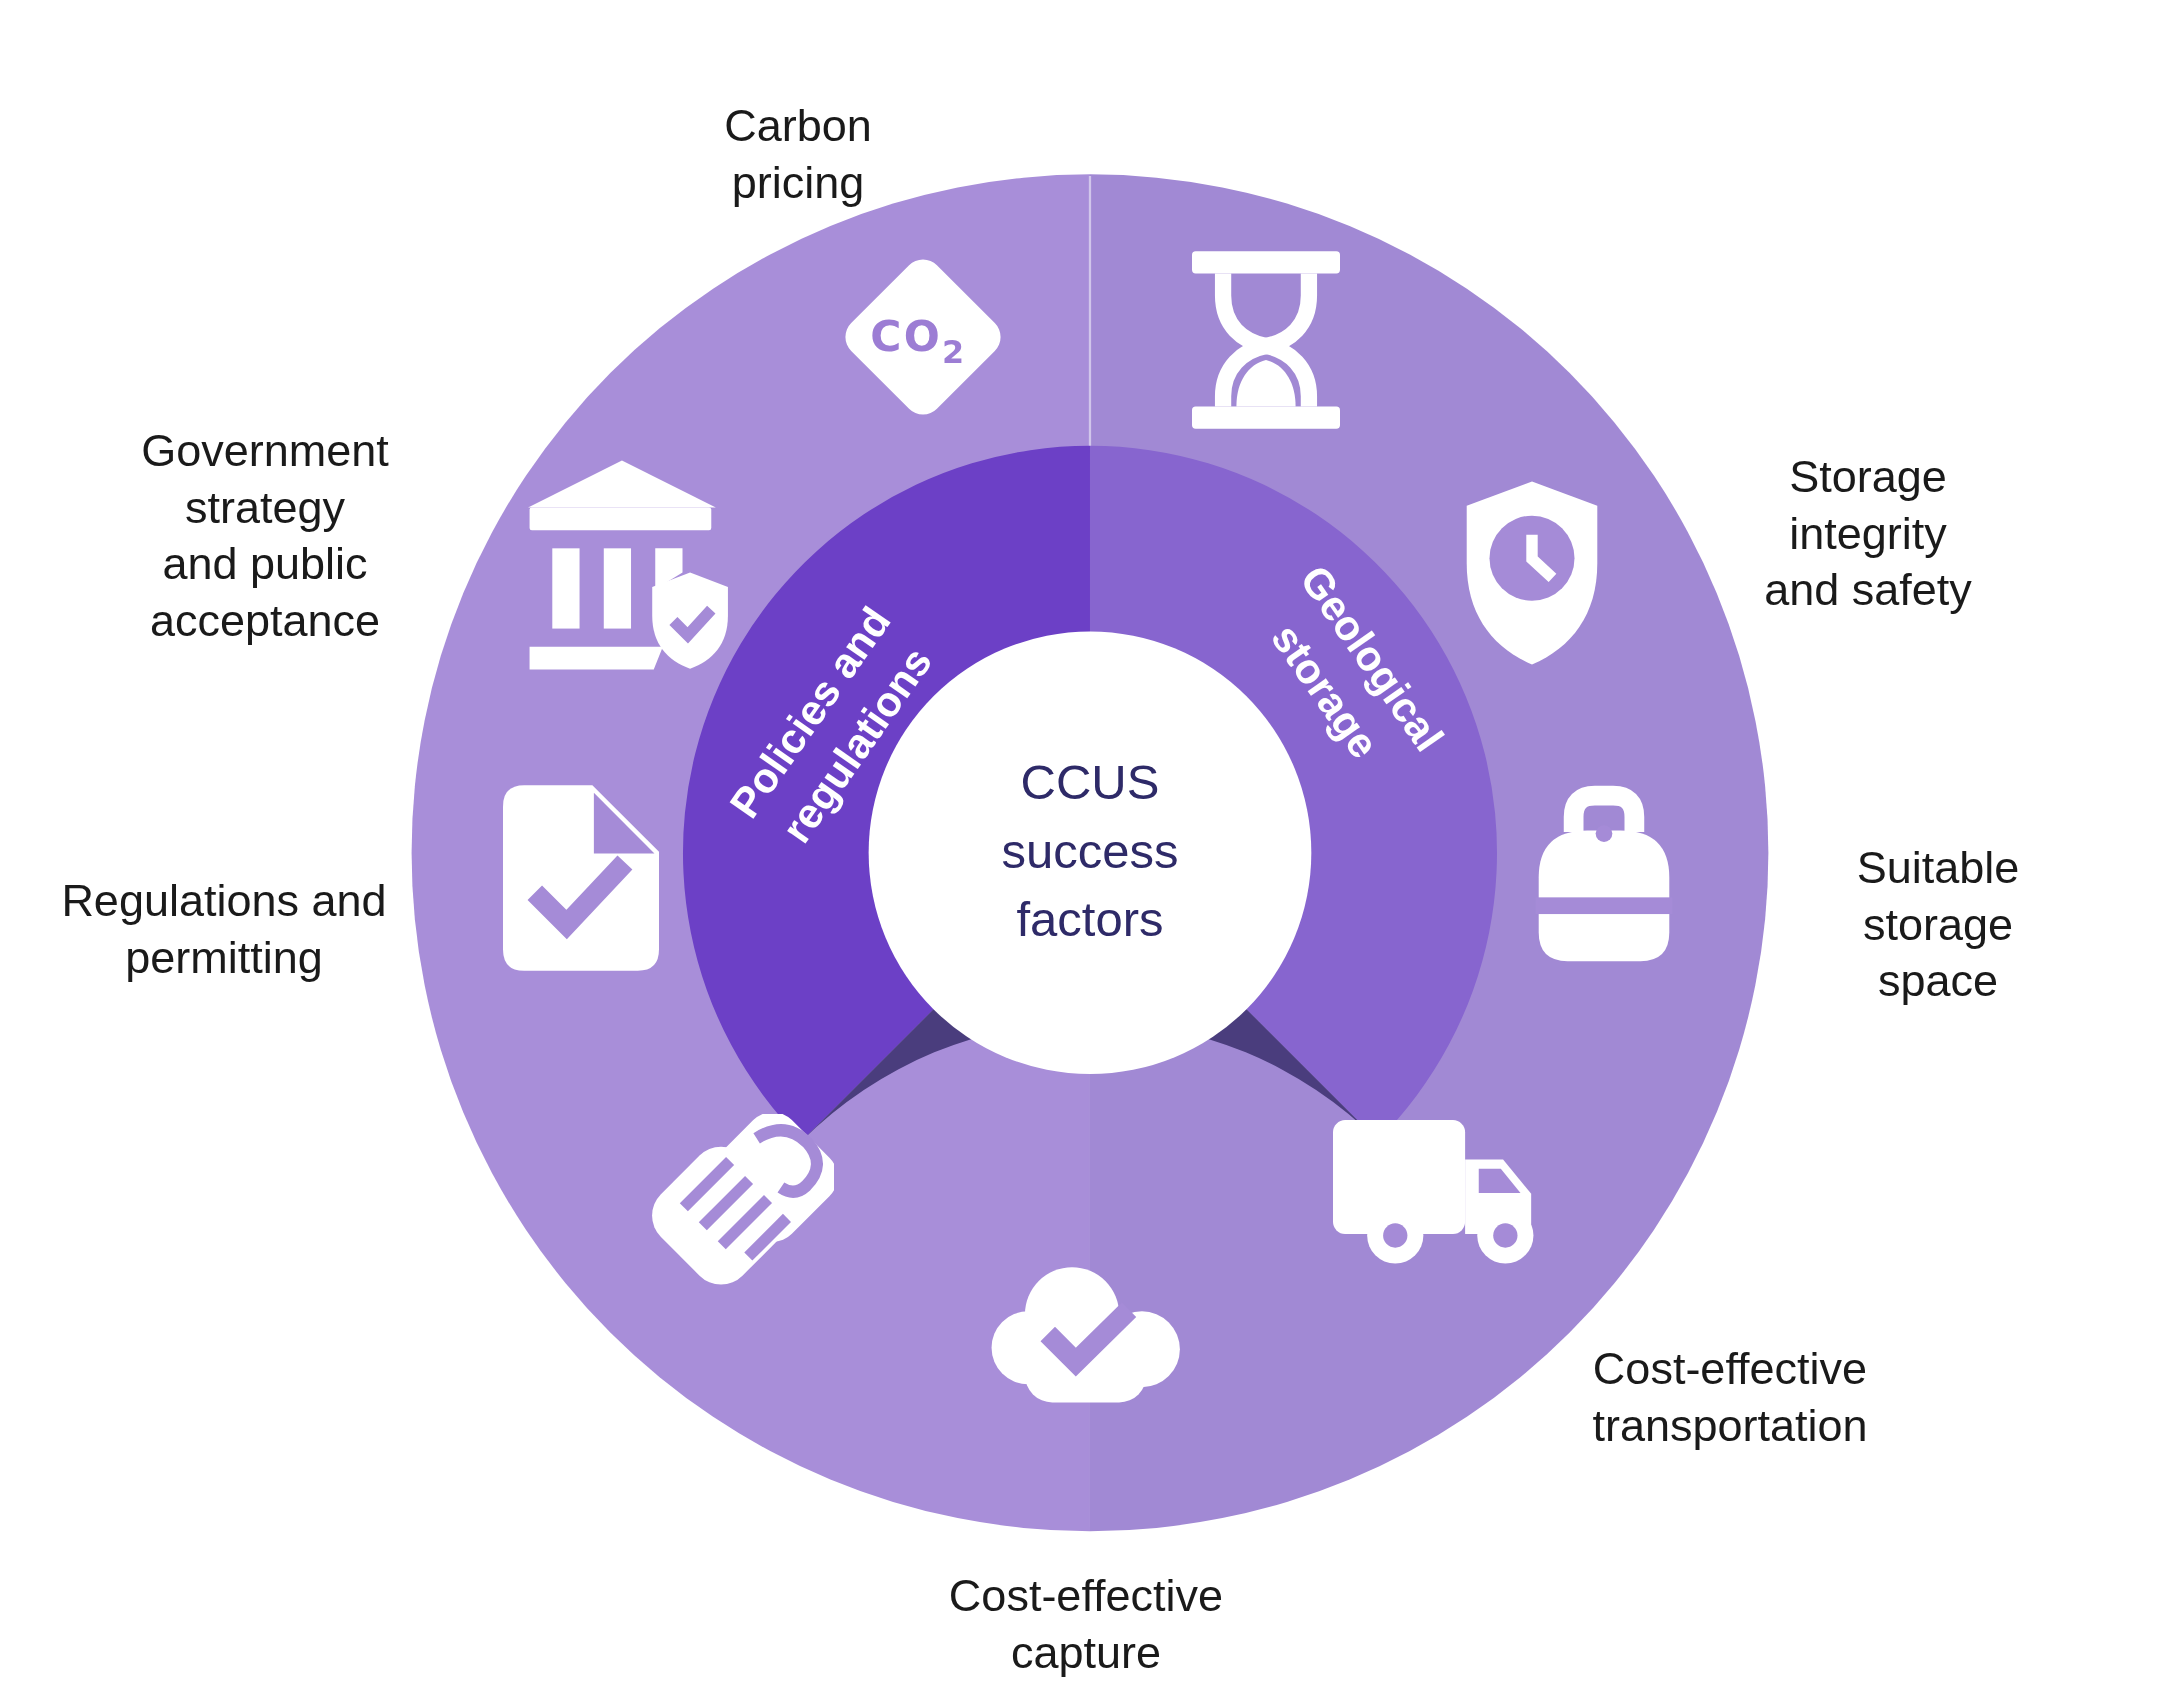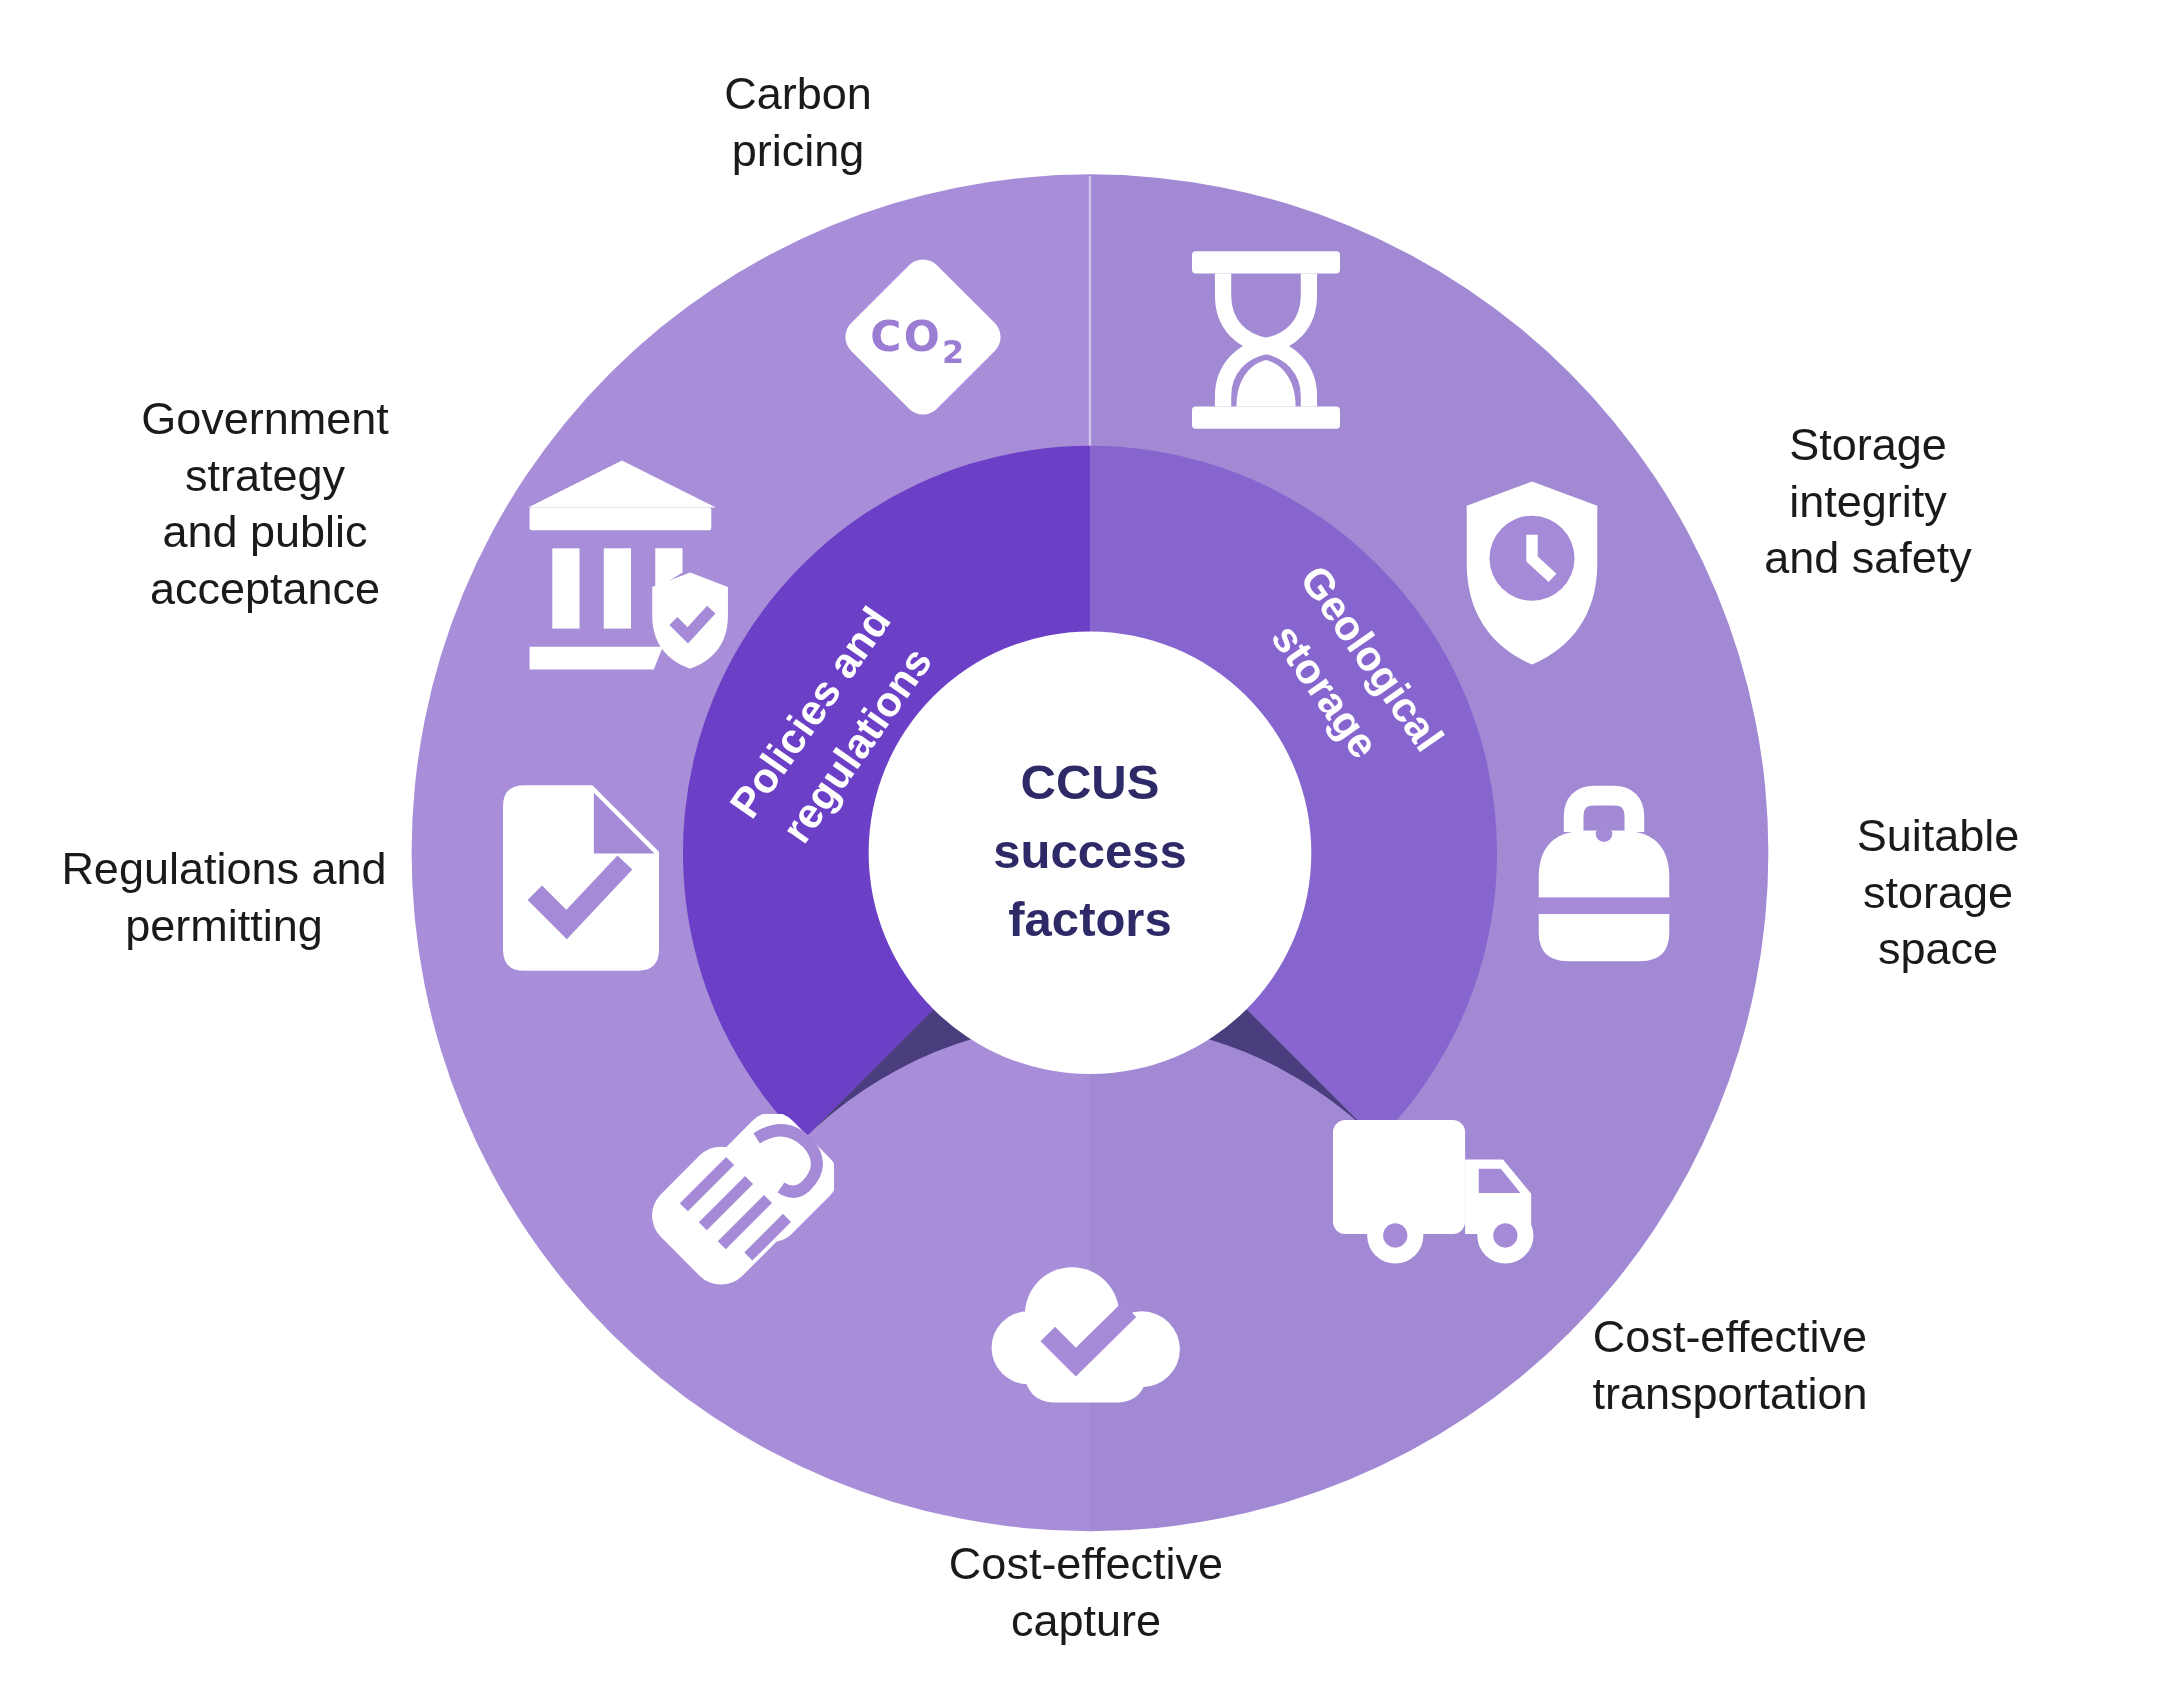--- a/index.html
+++ b/index.html
@@ -17,24 +17,24 @@
   .hub{fill:#ffffff;}
   .seam{stroke:#d9d0ef;stroke-width:3;opacity:.85;}
   .wht{fill:#ffffff;}
   .wht-stroke{stroke:#ffffff;fill:none;}
   .acc{fill:#a58bd7;}
   .acc-stroke{stroke:#a58bd7;fill:none;}
   .co2-text{fill:#9c7dd4;font-family:"DejaVu Sans","Liberation Sans",sans-serif;
             font-weight:bold;font-size:56px;letter-spacing:3px;}
   
   .label{color:#1a1a1a;font-size:45px;line-height:1.26;text-align:center;
-         white-space:pre-line;transform:translate(-50%,-50%);}
+         white-space:pre-line;transform:translate(-50%,-50%);margin-top:32px;}
   .seg-label{color:#ffffff;font-size:42px;font-weight:bold;line-height:1.35;
              text-align:center;white-space:pre-line;}
-  .center-title{color:#2e2a68;font-size:49px;font-weight:bold;line-height:1.4;
+  .center-title{color:#2e2a68;font-size:49px;font-weight:normal;line-height:1.4;
                 text-align:center;white-space:pre-line;transform:translate(-50%,-50%);}
 </style>
 </head>
 <body>
 
 <div id="stage">
 
   <svg class="abs" style="left:0;top:0" width="2183" height="1704" viewBox="0 0 2880 2248">
     <path class="ring-left" d="M 1438 230 A 895 895 0 0 0 1438 2020 Z"></path>
     <path class="ring-right" d="M 1438 230 A 895 895 0 0 1 1438 2020 Z"></path>

